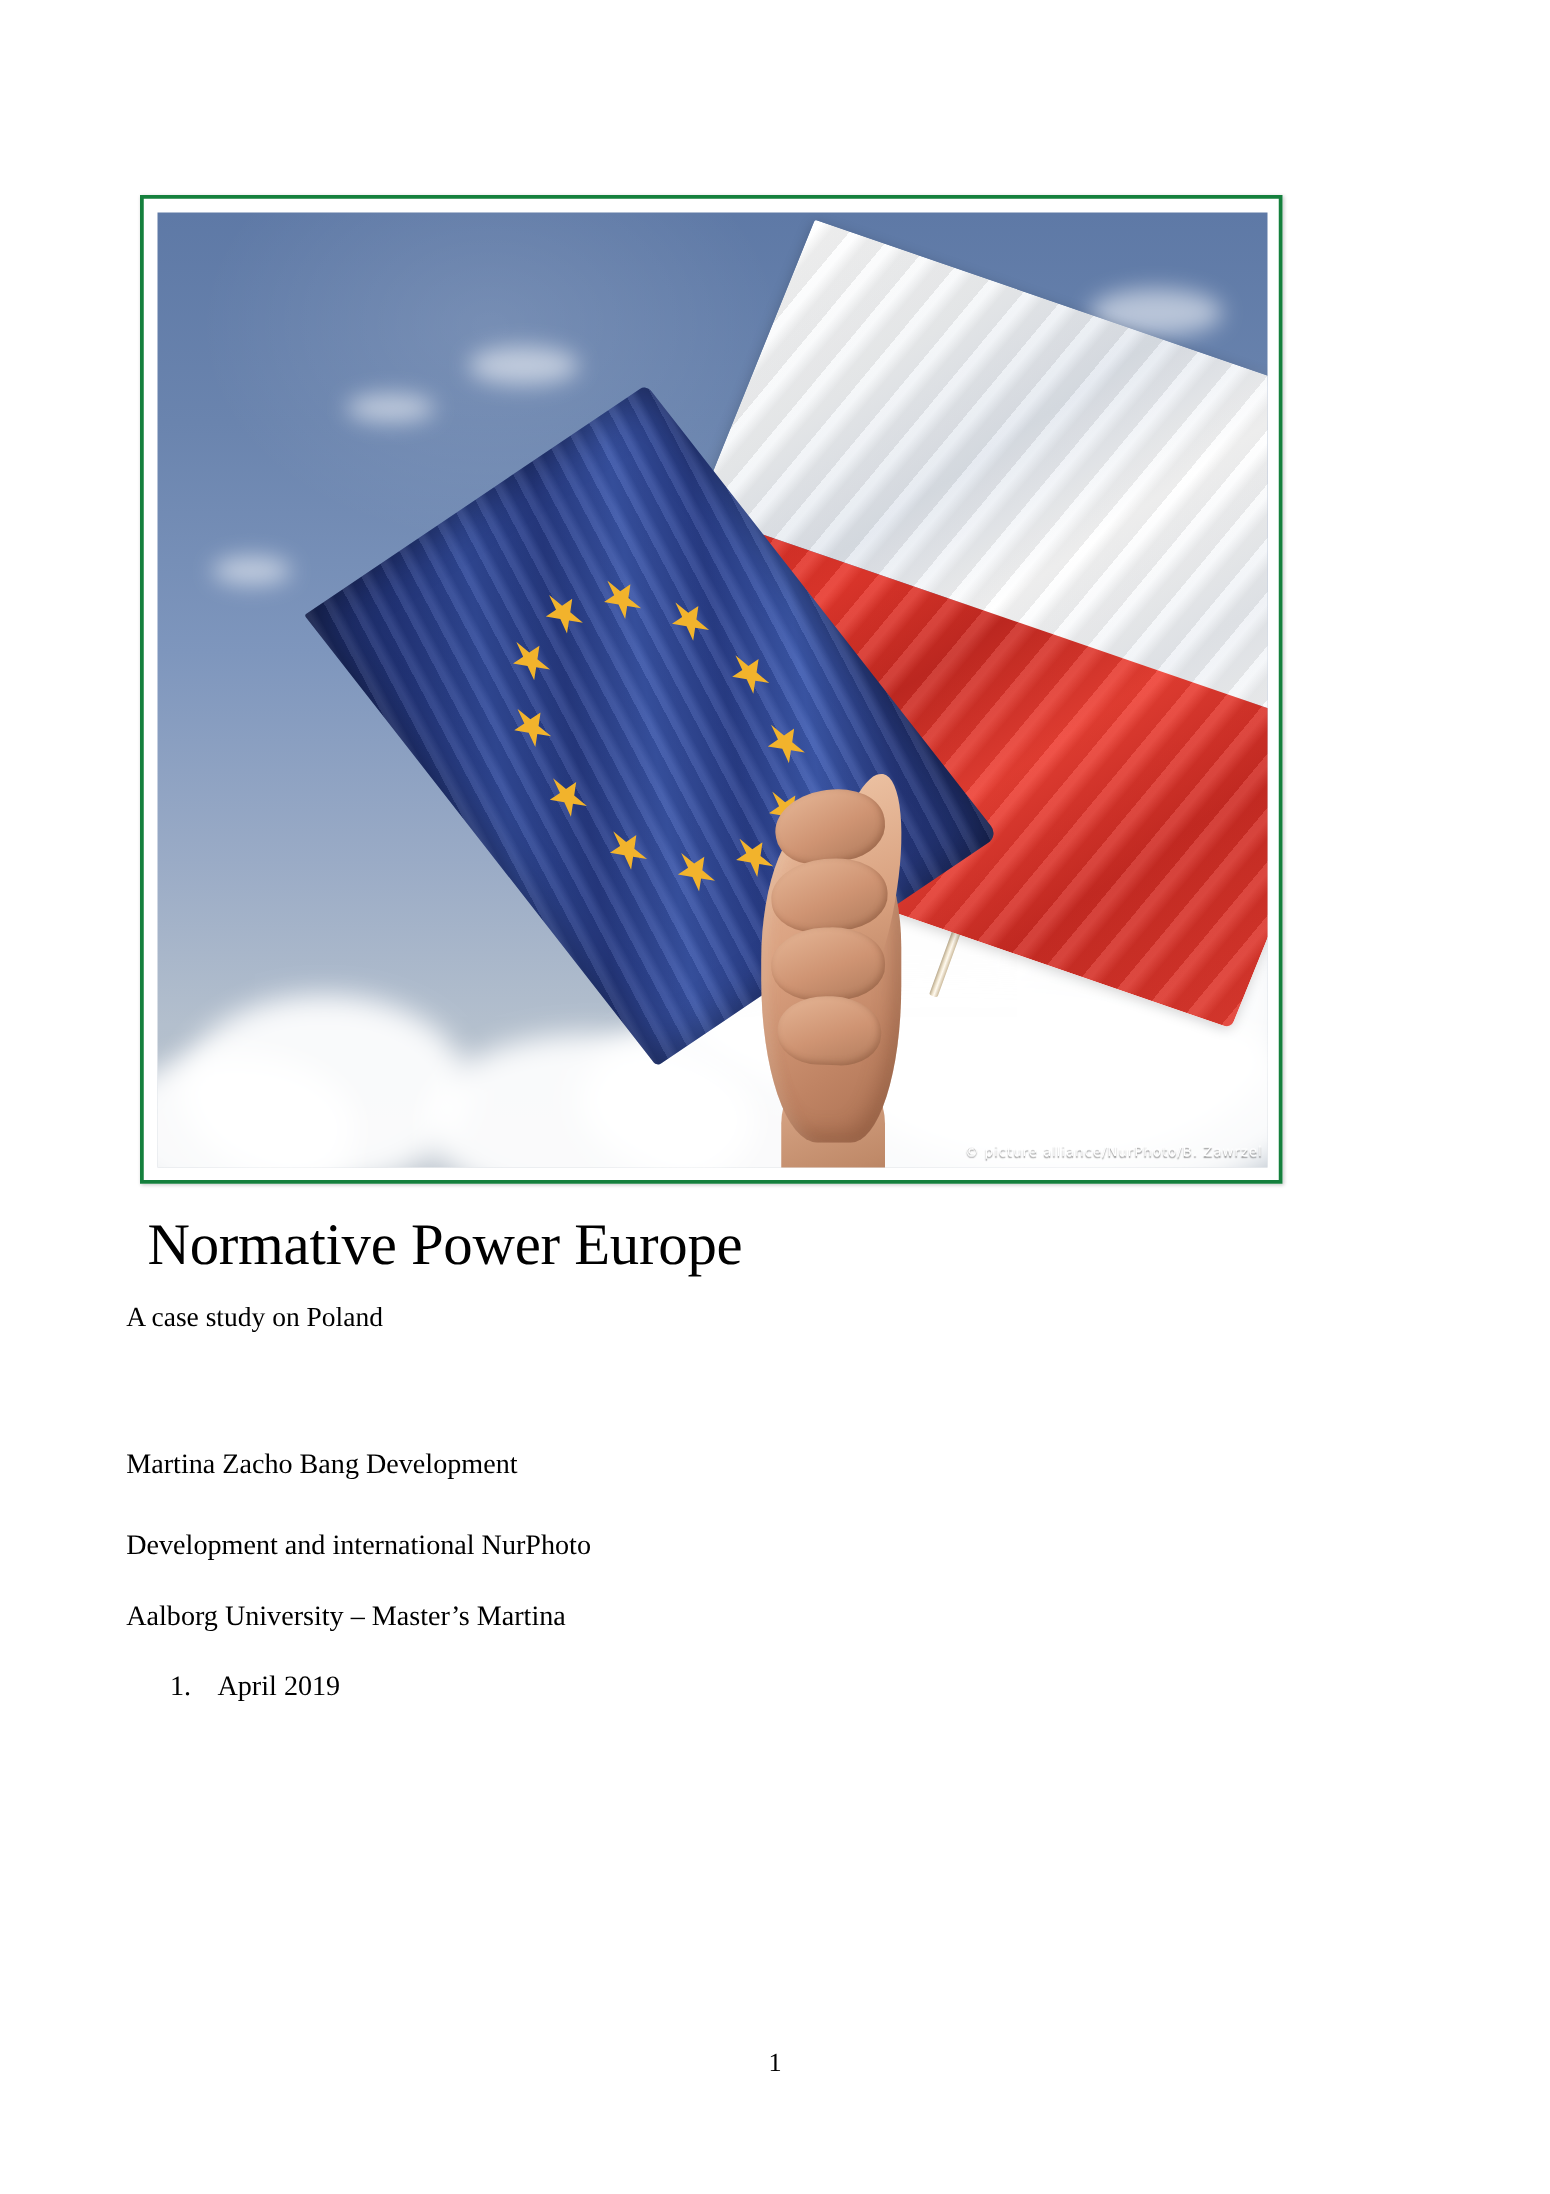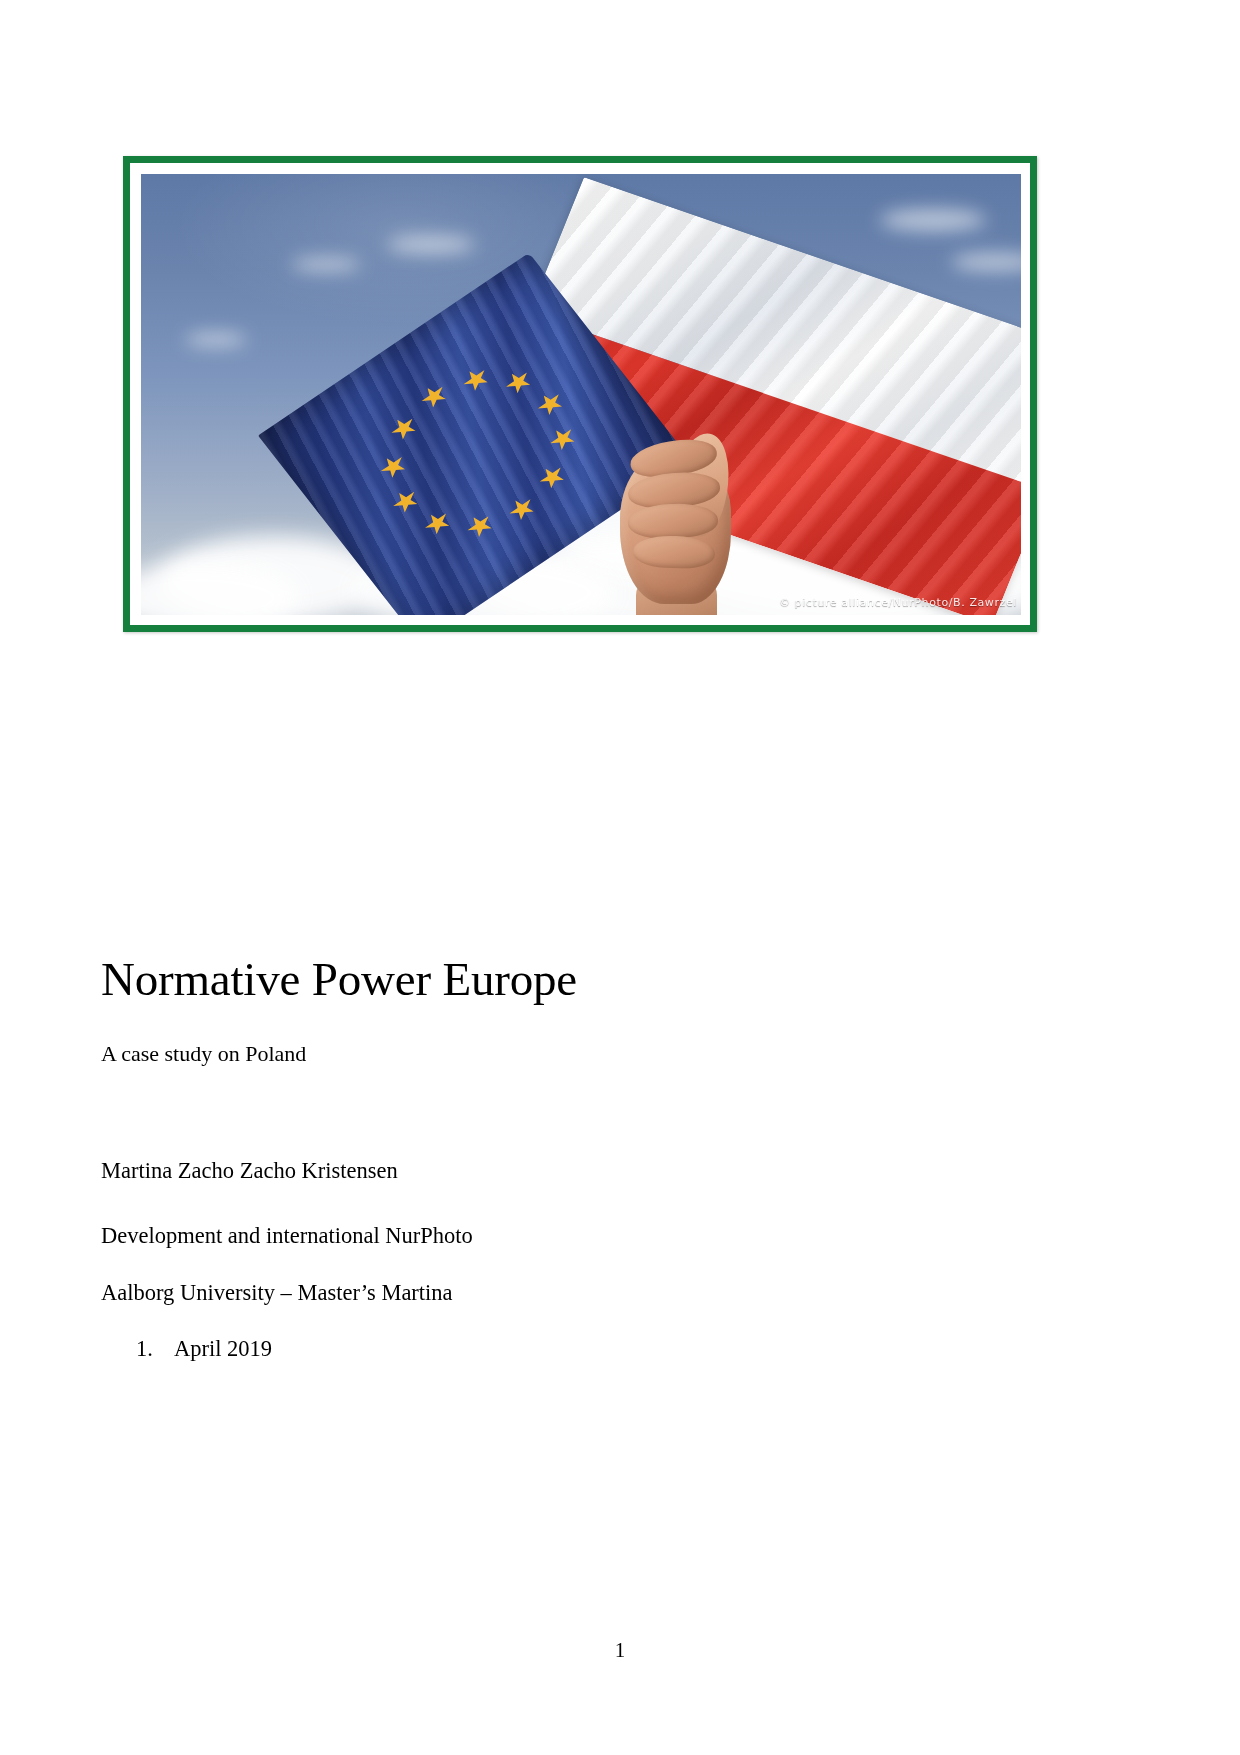--- a/index.html
+++ b/index.html
@@ -21,27 +21,26 @@
     overflow: hidden;
     box-sizing: border-box;
   }
 
   
   .photo-frame {
     position: absolute;
     left: 112px;
     top: 156px;
     width: 914px;
-    height: 476px;
+    height: 791px;
     background: #ffffff;
-    border: 7px solid #15803d;
+    border: 3px solid #15803d;
     box-shadow: 1px 1px 3px rgba(0,0,0,0.22);
     box-sizing: border-box;
     padding: 11px 9px 10px 11px;
-    margin-left: 11px;
   }
   .photo {
     position: relative;
     width: 100%;
     height: 100%;
     overflow: hidden;
     background: linear-gradient(180deg,
         #5e79a6 0%,
         #6a84ae 22%,
         #7e96bd 46%,
@@ -250,21 +249,21 @@
 
   
   .doc-title {
     position: absolute;
     left: 100px;
     top: 952px;
     font-size: 47px;
     font-weight: normal;
     line-height: 1.12;
     letter-spacing: -0.2px;
-    margin: 1px;
+    margin: 18px;
     white-space: nowrap;
   }
   .doc-subtitle {
     position: absolute;
     left: 101px;
     top: 1041px;
     font-size: 22px;
     line-height: 1.2;
     margin: 0;
     white-space: nowrap;
@@ -369,21 +368,21 @@
       </div>
 
       <div class="credit">© picture alliance/NurPhoto/B. Zawrzel</div>
     </div>
   </div>
 
   <h1 class="doc-title">Normative Power Europe</h1>
 
   <p class="doc-subtitle">A case study on Poland</p>
 
-  <p class="meta-line meta-1">Martina Zacho Zacho Kristensen</p>
+  <p class="meta-line meta-1">Martina Zacho Bang Development</p>
 
   <p class="meta-line meta-2">Development and international NurPhoto</p>
 
   <p class="meta-line meta-3">Aalborg University – Master’s Martina</p>
 
   <div class="date-item">
     <span class="marker">1.</span><span>April 2019</span>
   </div>
 
   <div class="page-number">1</div>

